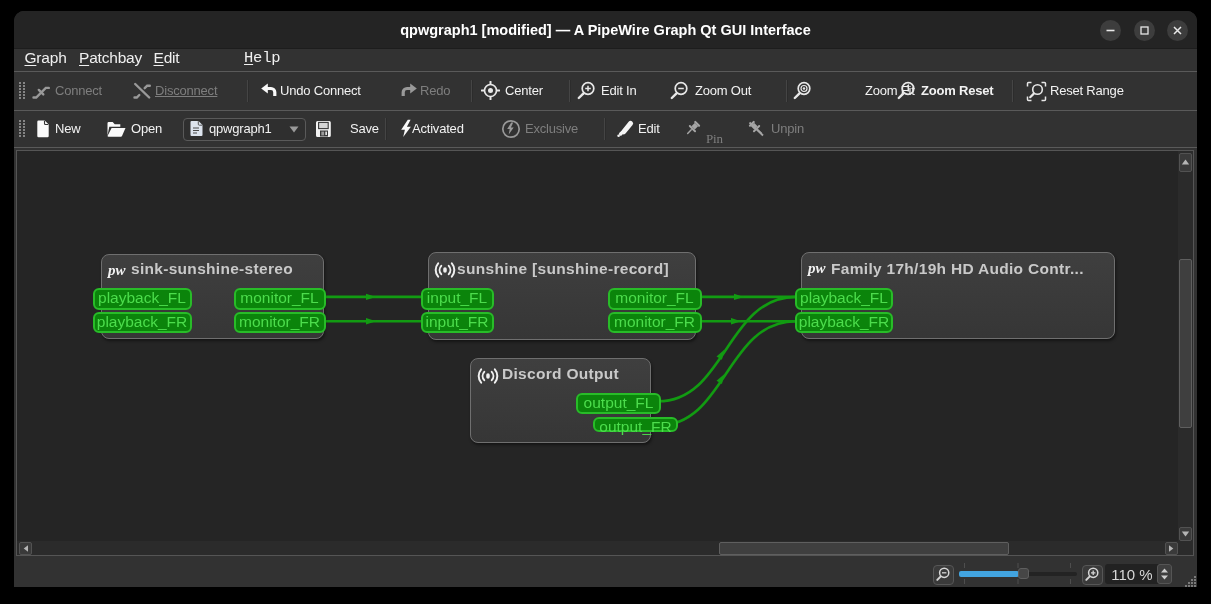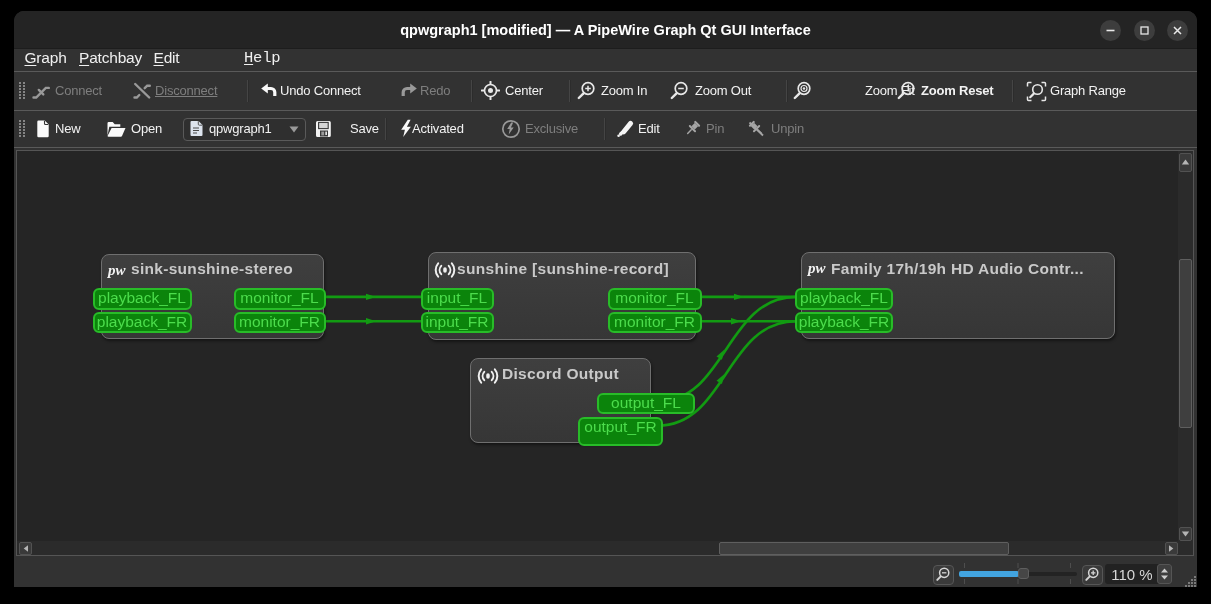--- a/index.html
+++ b/index.html
@@ -126,21 +126,21 @@
     <path d="M9.5 0.7 V3 M9.5 16 V18.3 M0.7 9.5 H3 M16 9.5 H18.3" stroke="#e8e8e8" stroke-width="2" stroke-linecap="round"></path>
   </svg>
   <span class="ti" style="left:505px;top:82.5px;">Center</span>
   <div class="tsep" style="left:569px;top:80px;"></div>
 
   <svg class="abs" style="left:577px;top:81px;" width="19" height="19" viewBox="0 0 19 19">
     <circle cx="11" cy="7.5" r="5.8" fill="none" stroke="#e8e8e8" stroke-width="1.7"></circle>
     <path d="M6.5 12.3 L1.8 17" stroke="#e8e8e8" stroke-width="2.4" stroke-linecap="round"></path>
     <path d="M8.2 7.5 H13.8 M11 4.7 V10.3" stroke="#e8e8e8" stroke-width="1.5"></path>
   </svg>
-  <span class="ti" style="left:601px;top:82.5px;">Zoom In</span>
+  <span class="ti" style="left:601px;top:82.5px;">Edit In</span>
 
   <svg class="abs" style="left:670px;top:81px;" width="19" height="19" viewBox="0 0 19 19">
     <circle cx="11" cy="7.5" r="5.8" fill="none" stroke="#e8e8e8" stroke-width="1.7"></circle>
     <path d="M6.5 12.3 L1.8 17" stroke="#e8e8e8" stroke-width="2.4" stroke-linecap="round"></path>
     <path d="M8.2 7.5 H13.8" stroke="#e8e8e8" stroke-width="1.5"></path>
   </svg>
   <span class="ti" style="left:695px;top:82.5px;">Zoom Out</span>
   <div class="tsep" style="left:786px;top:80px;"></div>
 
   <svg class="abs" style="left:793px;top:81px;" width="19" height="19" viewBox="0 0 19 19">
@@ -159,21 +159,21 @@
   <span class="ti" style="left:921px;top:82.5px;font-weight:bold;">Zoom Reset</span>
   <div class="tsep" style="left:1012px;top:80px;"></div>
 
   <svg class="abs" style="left:1026px;top:80.5px;" width="21" height="21" viewBox="0 0 21 21">
     <g fill="none" stroke="#e8e8e8" stroke-width="1.5">
       <path d="M1.5 5.5 V2.5 Q1.5 1.5 2.5 1.5 H5.5 M15.5 1.5 H18.5 Q19.5 1.5 19.5 2.5 V5.5 M19.5 15.5 V18.5 Q19.5 19.5 18.5 19.5 H15.5 M5.5 19.5 H2.5 Q1.5 19.5 1.5 18.5 V15.5"></path>
     </g>
     <circle cx="11.5" cy="8.5" r="4.8" fill="none" stroke="#e8e8e8" stroke-width="1.6"></circle>
     <path d="M7.8 12.6 L4.2 16.2" stroke="#e8e8e8" stroke-width="2.2" stroke-linecap="round"></path>
   </svg>
-  <span class="ti" style="left:1050px;top:82.5px;">Graph Range</span>
+  <span class="ti" style="left:1050px;top:82.5px;">Reset Range</span>
 </div>
 <div id="tb2"></div>
 <div id="tb2items">
   <svg class="abs" style="left:18.5px;top:119.5px;" width="8" height="18" viewBox="0 0 8 18">
     <g fill="#858585">
         <rect x="0" y="0" width="2" height="2"></rect>
         <rect x="4" y="0" width="2" height="2"></rect>
         <rect x="0" y="3" width="2" height="2"></rect>
         <rect x="4" y="3" width="2" height="2"></rect>
         <rect x="0" y="6" width="2" height="2"></rect>
@@ -242,21 +242,21 @@
   <span class="ti" style="left:638px;top:121px;">Edit</span>
 
   <svg class="abs" style="left:683px;top:119px;" width="19" height="19" viewBox="0 0 19 19">
     <g transform="rotate(45 9.5 9.5)" fill="#a5a5a5">
       <rect x="5.8" y="1.8" width="7.4" height="2.2" rx="1"></rect>
       <rect x="7.1" y="4" width="4.8" height="4.6"></rect>
       <rect x="4.8" y="8.6" width="9.4" height="2" rx="1"></rect>
       <rect x="8.8" y="10.6" width="1.5" height="6.5" rx="0.7"></rect>
     </g>
   </svg>
-  <span class="ti dis" style="left:706px;top:121px;">Pin</span>
+  <span class="ti dis" style="left:706px;top:131px;font-family:Liberation Serif, serif;">Pin</span>
 
   <svg class="abs" style="left:747px;top:119px;" width="19" height="19" viewBox="0 0 19 19">
     <g transform="rotate(-45 9.5 9.5)" fill="#a5a5a5">
       <rect x="5.8" y="1.8" width="7.4" height="2.2" rx="1"></rect>
       <rect x="7.1" y="4" width="4.8" height="4.6"></rect>
       <rect x="4.8" y="8.6" width="9.4" height="2" rx="1"></rect>
       <rect x="8.8" y="10.6" width="1.5" height="6.5" rx="0.7"></rect>
     </g>
     <path d="M2.5 3.5 L16 16.5" stroke="#a5a5a5" stroke-width="1.8"></path>
   </svg>
@@ -319,22 +319,22 @@
 <div class="port" style="left:92.5px;top:288px;width:99px;height:21.5px;line-height:16.5px;">playback_FL</div>
 <div class="port" style="left:92.5px;top:311.8px;width:99px;height:21.5px;line-height:16.5px;">playback_FR</div>
 <div class="port" style="left:233.5px;top:288px;width:92px;height:21.5px;line-height:16.5px;">monitor_FL</div>
 <div class="port" style="left:233.5px;top:311.8px;width:92px;height:21.5px;line-height:16.5px;">monitor_FR</div>
 <div class="port" style="left:420.5px;top:288px;width:73px;height:21.5px;line-height:16.5px;">input_FL</div>
 <div class="port" style="left:420.5px;top:311.8px;width:73px;height:21.5px;line-height:16.5px;">input_FR</div>
 <div class="port" style="left:607.5px;top:288px;width:94px;height:21.5px;line-height:16.5px;">monitor_FL</div>
 <div class="port" style="left:607.5px;top:311.8px;width:94px;height:21.5px;line-height:16.5px;">monitor_FR</div>
 <div class="port" style="left:795px;top:288px;width:98px;height:21.5px;line-height:16.5px;">playback_FL</div>
 <div class="port" style="left:795px;top:311.8px;width:98px;height:21.5px;line-height:16.5px;">playback_FR</div>
-<div class="port" style="left:597px;top:392.8px;width:98px;height:21.2px;line-height:16.5px;">output_FL</div>
-<div class="port" style="left:578px;top:417.1px;width:85px;height:29px;line-height:16.5px;">output_FR</div>
+<div class="port" style="left:576px;top:392.8px;width:85px;height:21.2px;line-height:16.5px;">output_FL</div>
+<div class="port" style="left:593px;top:417.1px;width:85px;height:15px;line-height:16.5px;">output_FR</div>
 
 <div class="sbtrack" style="left:1178px;top:151px;width:15px;height:390px;"></div>
 <div class="sbtrack" style="left:17px;top:541px;width:1161px;height:14px;"></div>
   <div class="sbtrack" style="left:1178px;top:541px;width:15px;height:14px;"></div>
 <div id="sbparts">
 
   <div class="sbtn" style="left:1178.5px;top:152.5px;width:13px;height:19px;"></div>
   <svg class="abs" style="left:1178.5px;top:152.5px;" width="13" height="19" viewBox="0 0 13 19">
       <path d="M6.5 6.5 L10.2 11.5 H2.8 Z" fill="#b5b5b5"></path>
     </svg>

